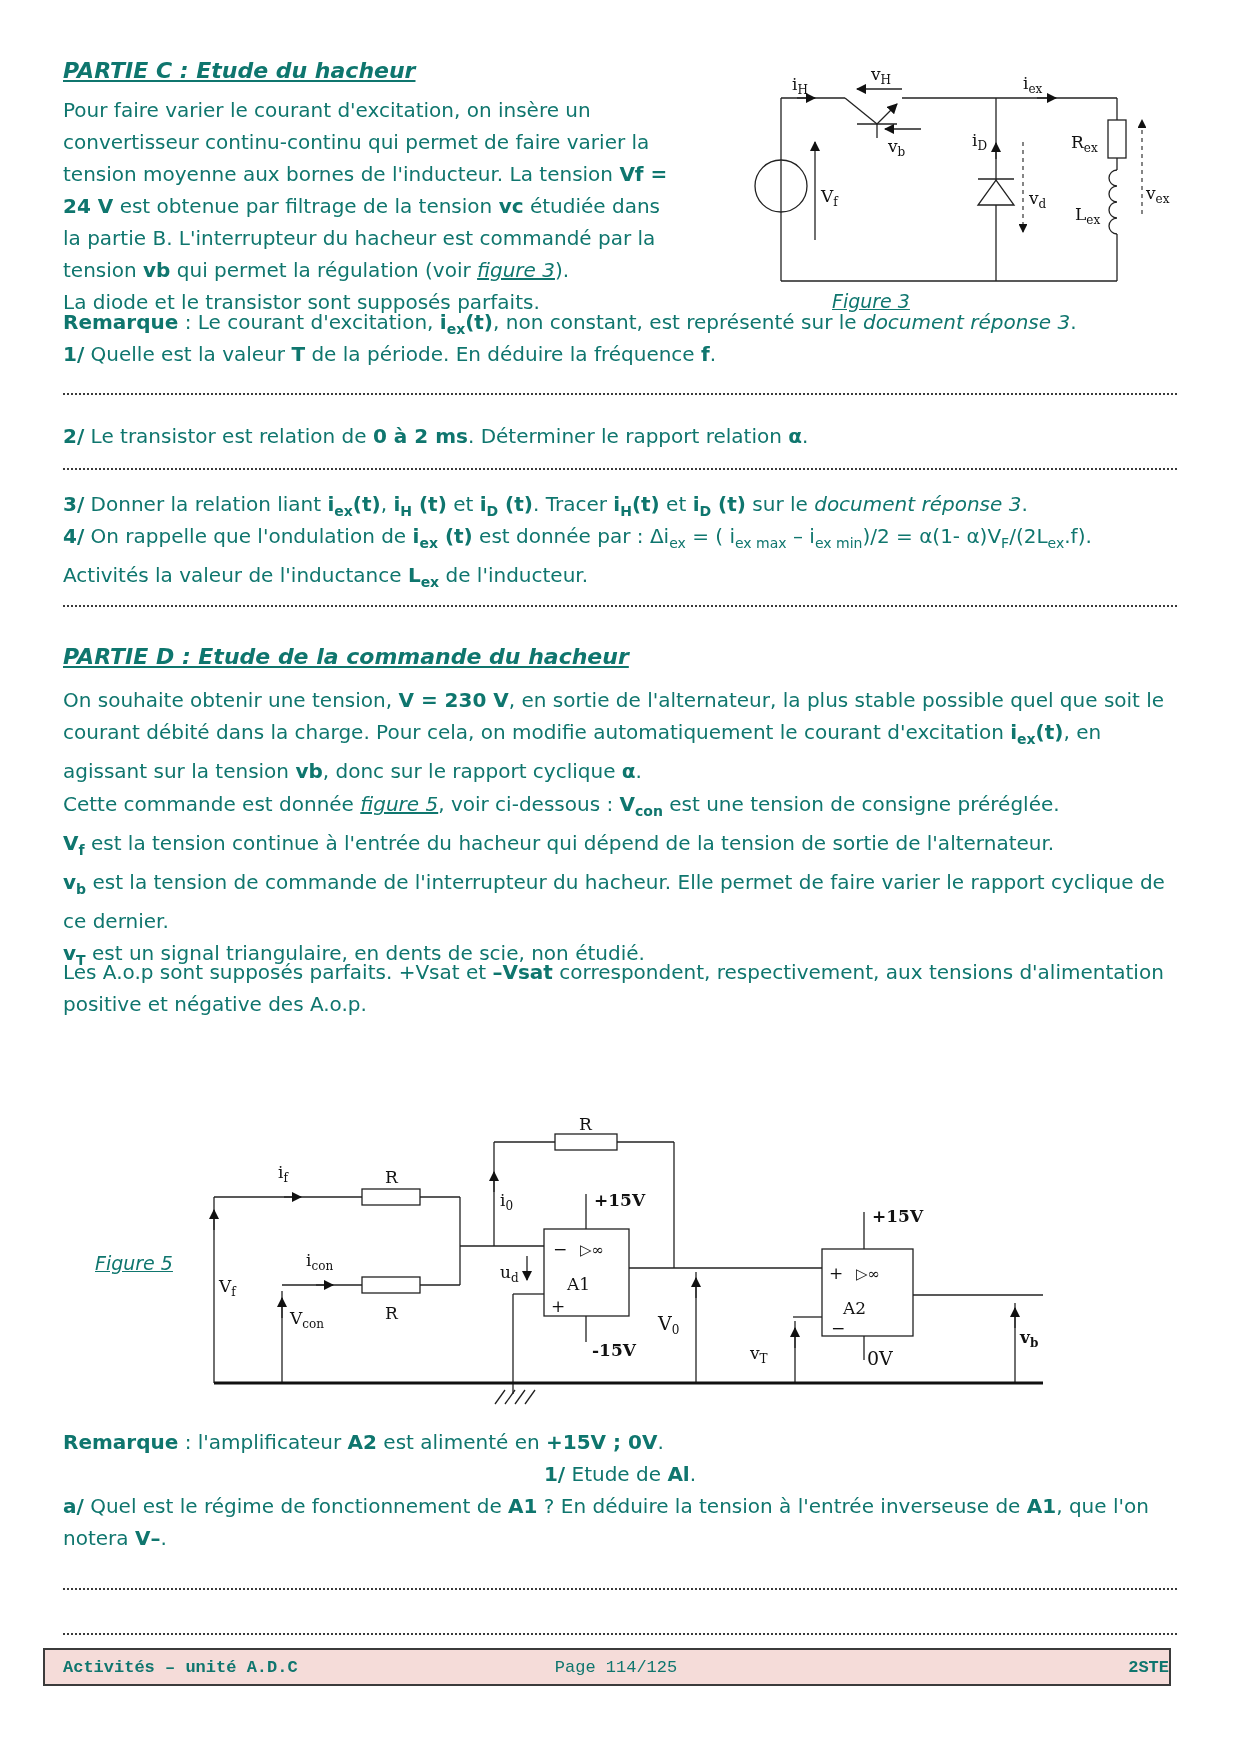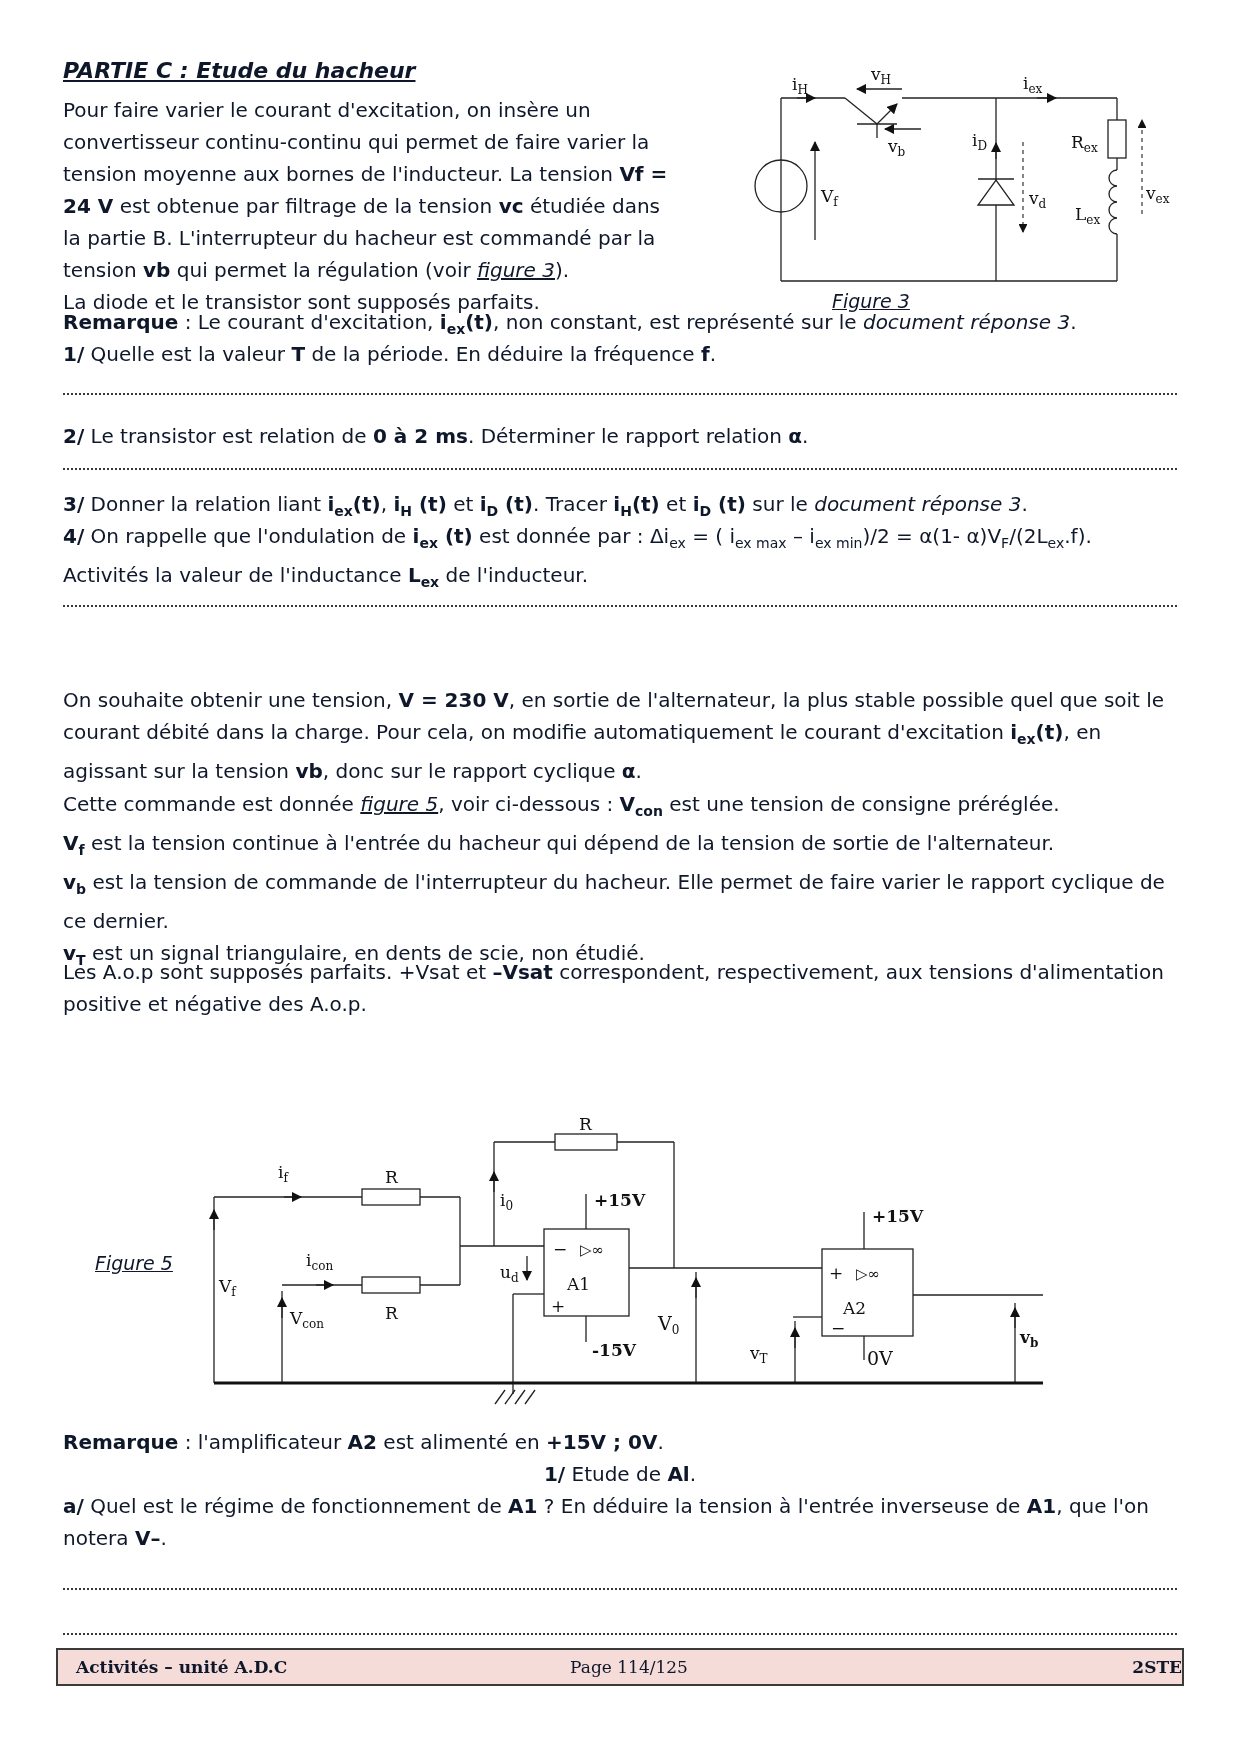--- a/index.html
+++ b/index.html
@@ -1,17 +1,17 @@
 <!DOCTYPE html>
 <html><head>
 <meta charset="utf-8">
 <style>
   html,body{margin:0;padding:0;background:#fff;}
   #page{position:relative;width:1240px;height:1754px;background:#ffffff;
-        font-family:"DejaVu Sans",sans-serif;color:#0f172a;overflow:hidden;}
+        font-family:"DejaVu Sans",sans-serif;color:#0f766e;overflow:hidden;}
   .abs{position:absolute;}
   .para{font-size:20px;line-height:32px;white-space:pre-wrap;}
   .title{font-size:22px;font-weight:bold;font-style:italic;text-decoration:underline;
          font-family:"DejaVu Sans",sans-serif;}
   .caption{font-size:19px;font-style:italic;text-decoration:underline;}
   .dots{border-bottom:2px dotted #3a3a3a;height:0;}
   sub{font-size:70%;}
   
   svg text{font-family:"DejaVu Serif",serif;font-size:17px;fill:#111;}
   svg .sub{font-size:12px;}
@@ -94,20 +94,21 @@
   <div class="abs para" style="left:63px;top:420px;width:1114px;"><span style="font-weight: bold;">2/</span><span> Le transistor est relation de </span><span style="font-weight: bold;">0 à 2 ms</span><span>. Déterminer le rapport relation </span><span style="font-weight: bold;">α</span><span>.</span></div>
 
   <div class="abs dots" style="left:63px;top:468px;width:1114px;"></div>
 
   <div class="abs para" style="left:63px;top:488px;width:1114px;"><span style="font-weight: bold;">3/</span><span> Donner la relation liant </span><span style="font-weight: bold;">i</span><sub style="font-weight: bold;">ex</sub><span style="font-weight: bold;">(t)</span><span>, </span><span style="font-weight: bold;">i</span><sub style="font-weight: bold;">H</sub><span style="font-weight: bold;"> (t)</span><span> et </span><span style="font-weight: bold;">i</span><sub style="font-weight: bold;">D</sub><span style="font-weight: bold;"> (t)</span><span>. Tracer </span><span style="font-weight: bold;">i</span><sub style="font-weight: bold;">H</sub><span style="font-weight: bold;">(t)</span><span> et </span><span style="font-weight: bold;">i</span><sub style="font-weight: bold;">D</sub><span style="font-weight: bold;"> (t)</span><span> sur le </span><span style="font-style: italic;">document réponse 3</span><span>.</span></div>
   <div class="abs para" style="left:63px;top:520px;width:1114px;"><span style="font-weight: bold;">4/</span><span> On rappelle que l'ondulation de </span><span style="font-weight: bold;">i</span><sub style="font-weight: bold;">ex</sub><span style="font-weight: bold;"> (t)</span><span> est donnée par : Δi</span><sub>ex</sub><span> = ( i</span><sub>ex max</sub><span> – i</span><sub>ex min</sub><span>)/2 = α(1- α)V</span><sub>F</sub><span>/(2L</span><sub>ex</sub><span>.f).
 </span><span>Activités la valeur de l'inductance </span><span style="font-weight: bold;">L</span><sub style="font-weight: bold;">ex</sub><span> de l'inducteur.</span></div>
 
   <div class="abs dots" style="left:63px;top:605px;width:1114px;"></div>
 
+  <div class="abs title" style="left:63px;top:644px;">PARTIE D : Etude de la commande du hacheur</div>
 
   <div class="abs para" style="left:63px;top:684px;width:1114px;"><span>On souhaite obtenir une tension, </span><span style="font-weight: bold;">V = 230 V</span><span>, en sortie de l'alternateur, la plus stable possible quel que soit le courant débité dans la charge. Pour cela, on modifie automatiquement le courant d'excitation </span><span style="font-weight: bold;">i</span><sub style="font-weight: bold;">ex</sub><span style="font-weight: bold;">(t)</span><span>, en agissant sur la tension </span><span style="font-weight: bold;">vb</span><span>, donc sur le rapport cyclique </span><span style="font-weight: bold;">α</span><span>.</span></div>
   <div class="abs para" style="left:63px;top:788px;width:1114px;"><span>Cette commande est donnée </span><span style="font-style: italic; text-decoration: underline;">figure 5</span><span>, voir ci-dessous : </span><span style="font-weight: bold;">V</span><sub style="font-weight: bold;">con</sub><span> est une tension de consigne préréglée.
 </span><span style="font-weight: bold;">V</span><sub style="font-weight: bold;">f</sub><span> est la tension continue à l'entrée du hacheur qui dépend de la tension de sortie de l'alternateur.
 </span><span style="font-weight: bold;">v</span><sub style="font-weight: bold;">b</sub><span> est la tension de commande de l'interrupteur du hacheur. Elle permet de faire varier le rapport cyclique de ce dernier.
 </span><span style="font-weight: bold;">v</span><sub style="font-weight: bold;">T</sub><span> est un signal triangulaire, en dents de scie, non étudié.</span></div>
   <div class="abs para" style="left:63px;top:956px;width:1114px;"><span>Les A.o.p sont supposés parfaits. </span><span style="font-weight: normal;">+Vsat</span><span> et </span><span style="font-weight: bold;">–Vsat</span><span> correspondent, respectivement, aux tensions d'alimentation positive et négative des A.o.p.</span></div>
 
   <div class="abs caption" style="left:95px;top:1252px;">Figure 5</div>
 
@@ -192,19 +193,19 @@
     </g>
   </svg>
 
   <div class="abs para" style="left:63px;top:1426px;width:1114px;"><span style="font-weight: bold;">Remarque</span><span> : l'amplificateur </span><span style="font-weight: bold;">A2</span><span> est alimenté en </span><span style="font-weight: bold;">+15V ; 0V</span><span>.</span></div>
   <div class="abs para" style="left:63px;top:1458px;width:1114px;text-align:center;"><span style="font-weight: bold;">1/</span><span> Etude de </span><span style="font-weight: bold;">Al</span><span>.</span></div>
   <div class="abs para" style="left:63px;top:1490px;width:1114px;"><span style="font-weight: bold;">a/</span><span> Quel est le régime de fonctionnement de </span><span style="font-weight: bold;">A1</span><span> ? En déduire la tension à l'entrée inverseuse de </span><span style="font-weight: bold;">A1</span><span>, que l'on notera </span><span style="font-weight: bold;">V–</span><span>.</span></div>
 
   <div class="abs dots" style="left:63px;top:1588px;width:1114px;"></div>
   <div class="abs dots" style="left:63px;top:1633px;width:1114px;"></div>
 
-  <div class="abs footer" style="left:56px;top:1648px;width:1124px;height:34px;">
+  <div class="abs footer" style="left:43px;top:1648px;width:1124px;height:34px;font-family:Liberation Mono, monospace;">
     <span class="f-left">Activités – unité  A.D.C</span>
     <span class="f-center">Page 114/125</span>
     <span class="f-right">2STE</span>
   </div>
 
 </div>
 
 </body></html>

